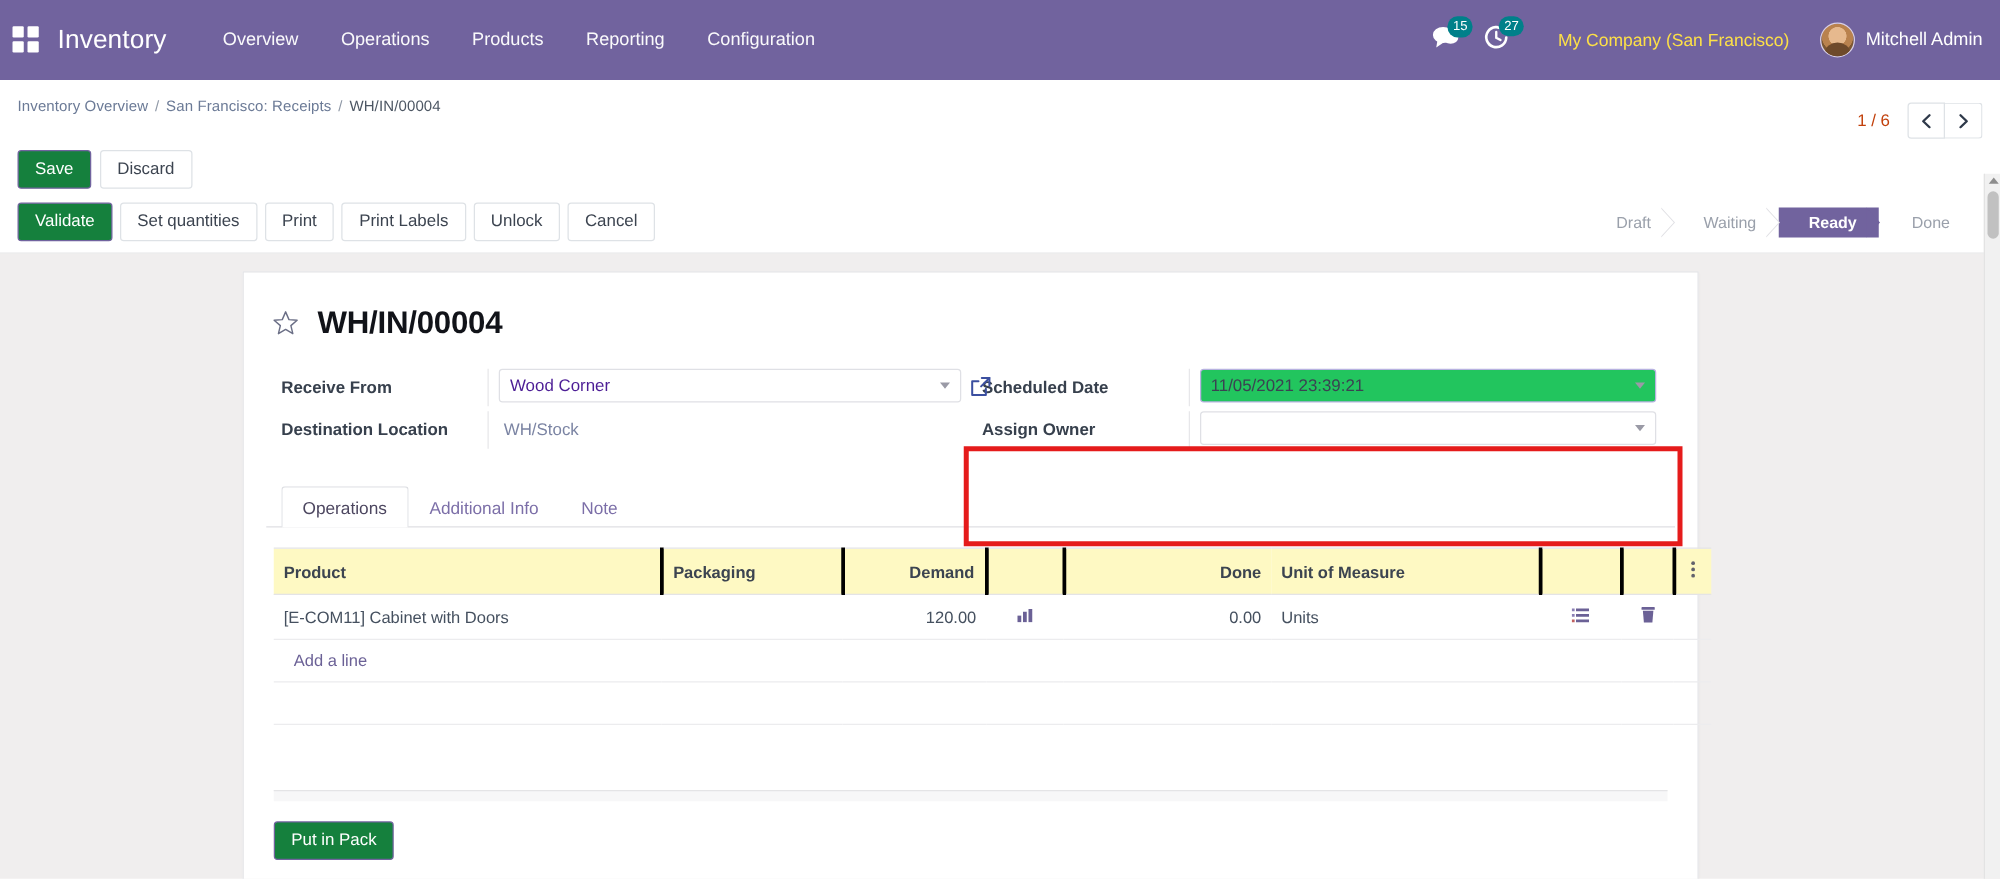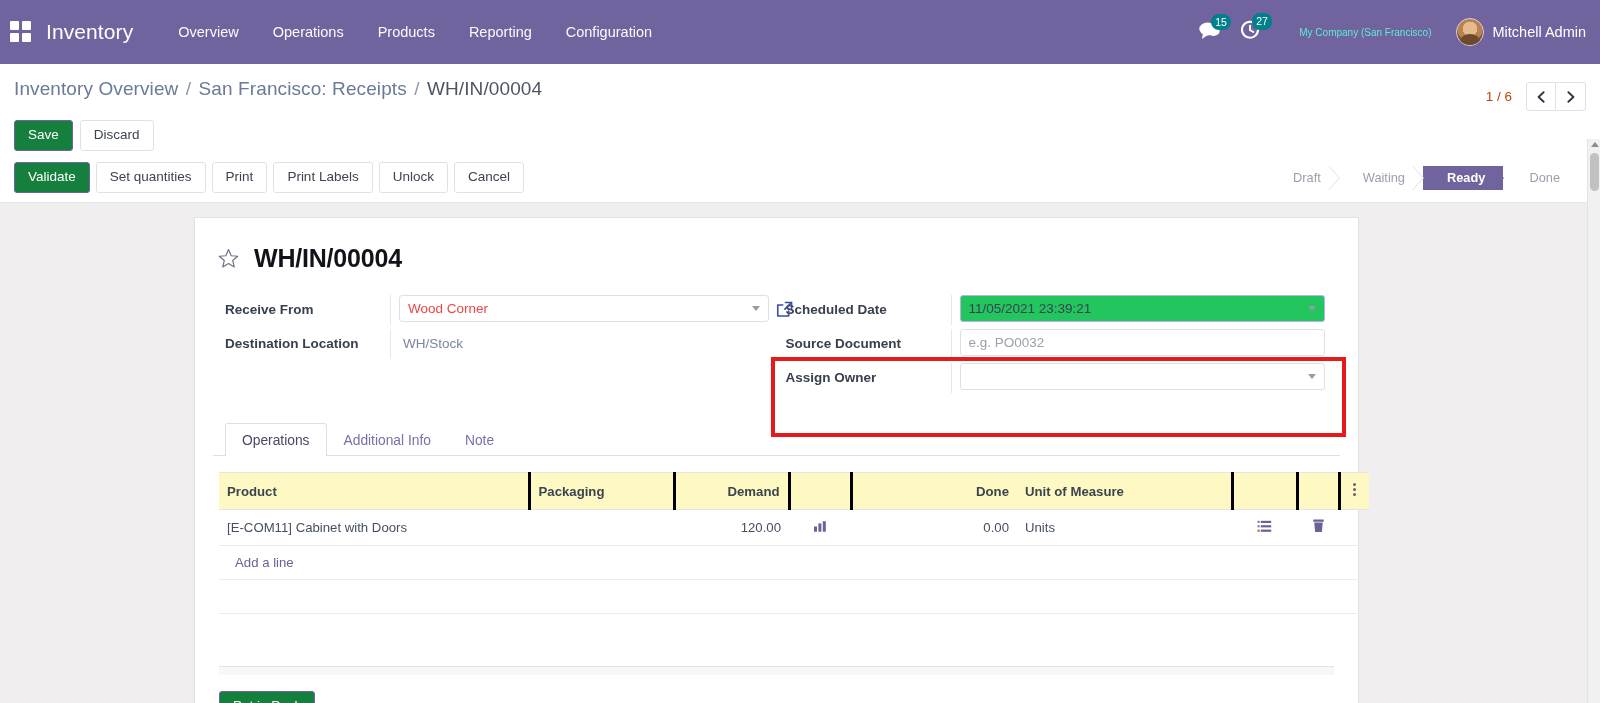--- a/index.html
+++ b/index.html
@@ -68,22 +68,22 @@
     color: #fff;
     font-size: 10.5px;
     line-height: 1;
     padding: 3px 4px 3px 4px;
     border-radius: 8px;
     min-width: 17px;
     text-align: center;
     font-weight: 400;
   }
   .company-name {
-    font-size: 10px;
-    color: #5eead4;
+    font-size: 14px;
+    color: #fde047;
     padding: 0 18px 0 28px;
     cursor: pointer;
     white-space: nowrap;
   }
   .user-block { display: flex; align-items: center; cursor: pointer; padding-left: 6px;}
   .avatar {
     width: 28px; height: 28px;
     border-radius: 50%;
     background: radial-gradient(circle at 50% 38%, #e6b98e 0 34%, #b9824e 36% 60%, #7c5732 62% 100%);
     border: 1.5px solid #d8cfe6;
@@ -100,21 +100,21 @@
   .user-name { font-size: 14.5px; color: #fff; white-space: nowrap; }
 
   
   .control-panel { background: #ffffff; padding: 0 14px; }
   .cp-row1 {
     display: flex;
     align-items: flex-start;
     padding-top: 14px;
   }
   .breadcrumb {
-    font-size: 19px;
+    font-size: 12px;
     color: #5f6b7a;
     font-weight: 400;
     letter-spacing: .1px;
   }
   .breadcrumb .bc-link { color: #6b7a96; cursor: pointer; }
   .breadcrumb .bc-sep { color: #8f98a6; margin: 0 2px; }
   .breadcrumb .bc-active { color: #4c5663; }
 
   .pager {
     margin-left: auto;
@@ -284,21 +284,21 @@
     padding-left: 8px;
     min-height: 30px;
   }
   .txt-input {
     width: 100%;
     height: 27px;
     border: 1px solid #dfe0e5;
     border-radius: 3px;
     background: #fff;
     font-size: 13.5px;
-    color: #ef4444;
+    color: #4c1d95;
     padding: 3px 22px 3px 8px;
     font-family: "Liberation Sans", sans-serif;
     outline: none;
   }
   .txt-input::placeholder { color: #9aa0ae; }
   .txt-input.selected {
     background: #22c55e;
     border-color: #b7b2e0;
     color: #3b4252;
   }
@@ -537,28 +537,20 @@
         </div>
       </div>
 
       <div class="form-col right">
         <div class="field-row">
           <div class="field-label">Scheduled Date</div>
           <div class="field-value">
             <div class="inp-wrap width-365">
               <input class="txt-input selected" type="text" value="11/05/2021 23:39:21" style="">
               <span class="caret"></span>
-            </div>
-          </div>
-        </div>
-        <div class="field-row">
-          <div class="field-label">Source Document</div>
-          <div class="field-value">
-            <div class="inp-wrap width-365">
-              <input class="txt-input" type="text" placeholder="e.g. PO0032" style="">
             </div>
           </div>
         </div>
         <div class="field-row">
           <div class="field-label">Assign Owner</div>
           <div class="field-value">
             <div class="inp-wrap width-365">
               <input class="txt-input" type="text" placeholder="" style="">
               <span class="caret"></span>
             </div>

